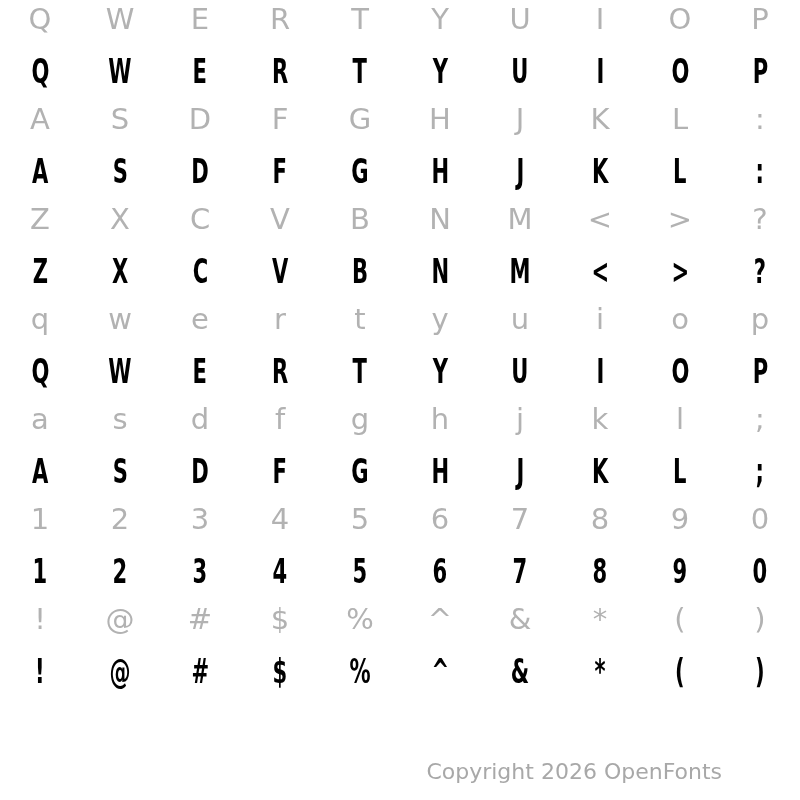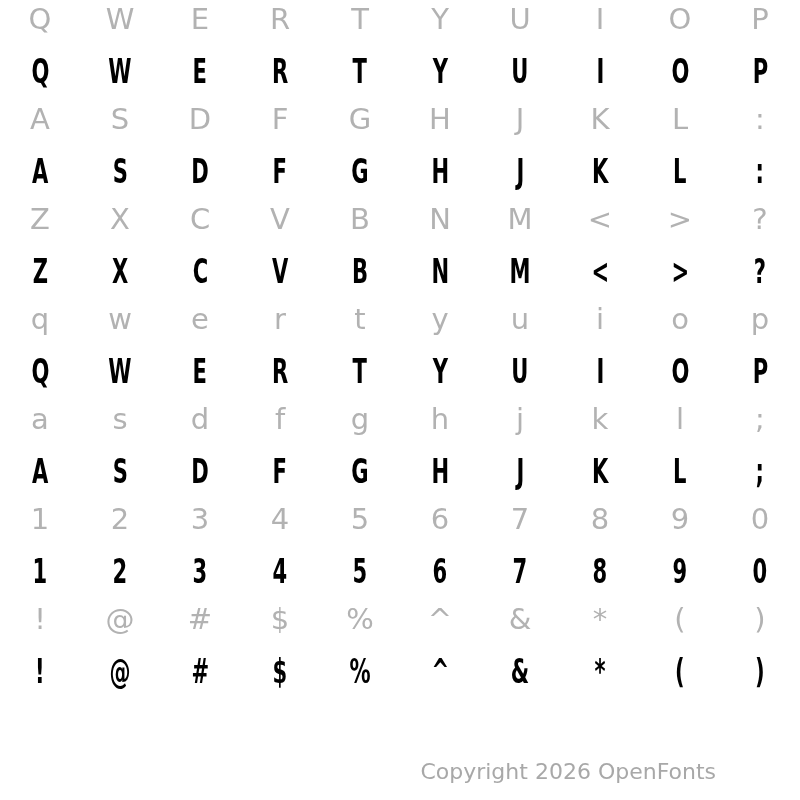--- a/index.html
+++ b/index.html
@@ -44,21 +44,21 @@
     transform:translateY(-4px);
   }
   .spec-row .glyph{
     display:inline-block;
     transform:scaleX(0.62);
     letter-spacing:0;
   }
   #footer-copyright{
     position:absolute;
     top:759px;
-    right:84px;
+    right:78px;
     font-size:22px;
     color:var(--footer);
     font-weight:400;
   }
 </style>
 </head>
 <body>
 
 <div id="specimen-grid">
     <div class="char-row ref-row">

